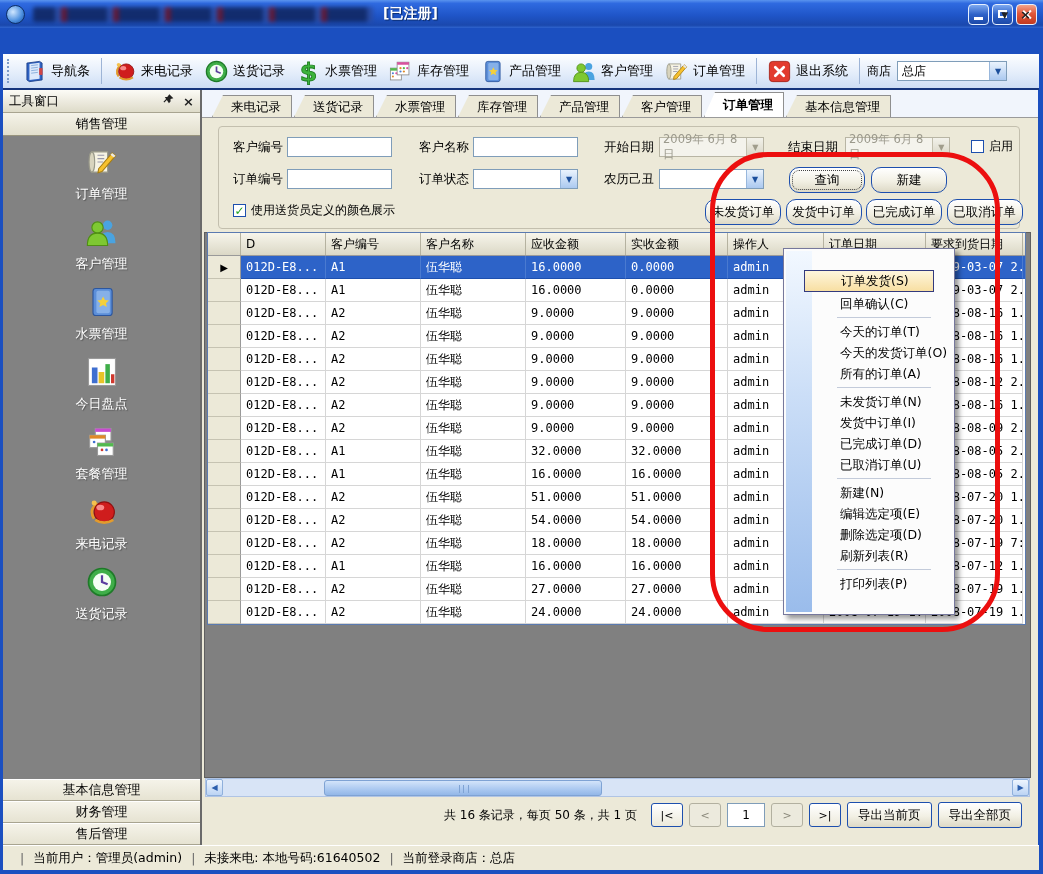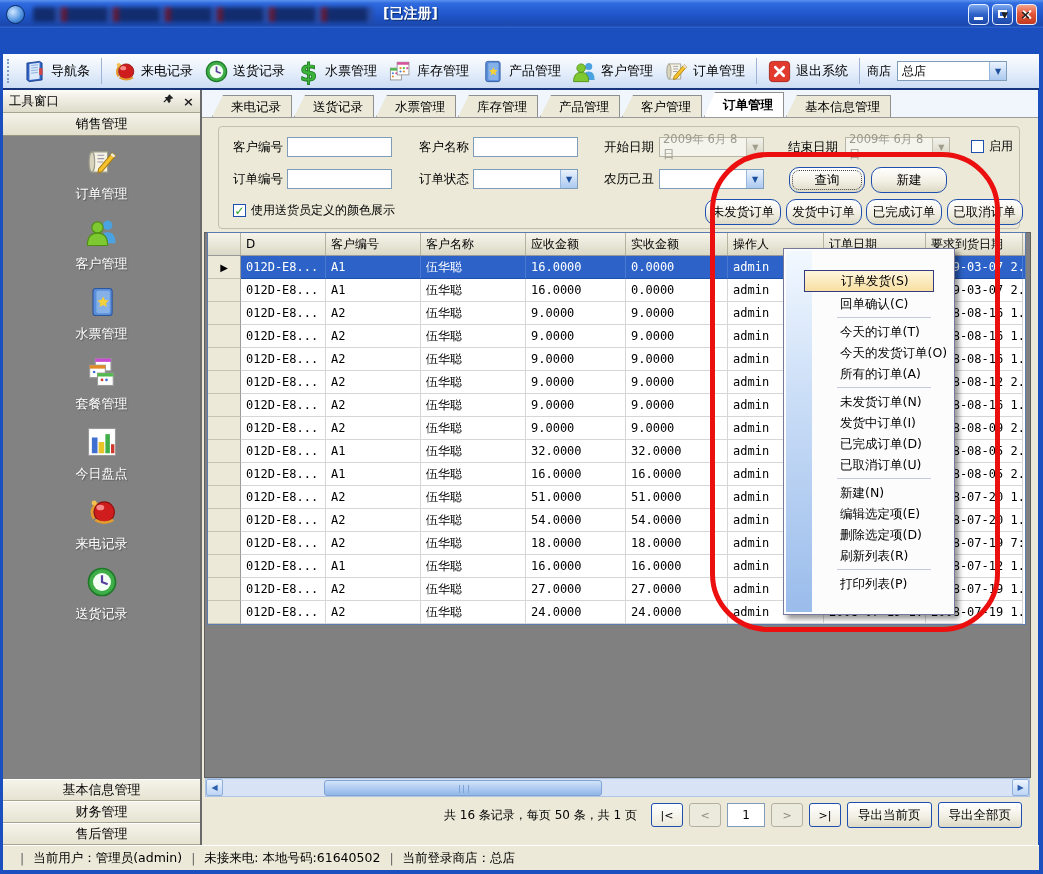--- a/index.html
+++ b/index.html
@@ -323,44 +323,44 @@
               <rect x="8" y="4" width="17" height="24" rx="2.5" fill="#5c8fd9" stroke="#2c569e"></rect>
               <rect x="11" y="6" width="12" height="20" rx="1.5" fill="#86b0e8"></rect>
               <path d="M17 11 l1.6 3.2 3.6 0.4 -2.7 2.4 0.8 3.5 -3.3 -1.9 -3.3 1.9 0.8 -3.5 -2.7 -2.4 3.6 -0.4 z" fill="#f4d03a"></path>
             </svg>
           </span>
           <div class="lb">水票管理</div>
         </div>
         <div class="sb-item">
           <span class="ic">
             <svg viewBox="0 0 32 32">
+              <rect x="4" y="4" width="24" height="24" fill="#fff" stroke="#999"></rect>
+              <rect x="7" y="12" width="5" height="14" fill="#3f6fd0"></rect>
+              <rect x="13" y="16" width="5" height="10" fill="#e8c428"></rect>
+              <rect x="19" y="9" width="4" height="17" fill="#3fae49"></rect>
+              <rect x="24" y="18" width="3" height="8" fill="#d0382e"></rect>
+            </svg>
+          </span>
+          <div class="lb">今日盘点</div>
+        </div>
+        <div class="sb-item">
+          <span class="ic">
+            <svg viewBox="0 0 32 32">
               <rect x="10" y="4" width="14" height="11" fill="#fff" stroke="#999"></rect>
               <rect x="10" y="4" width="14" height="3" fill="#c84ad0"></rect>
               <rect x="5" y="10" width="14" height="11" fill="#fff" stroke="#999"></rect>
               <rect x="5" y="10" width="14" height="3" fill="#e08a28"></rect>
               <rect x="12" y="17" width="14" height="11" fill="#fff" stroke="#999"></rect>
               <rect x="12" y="17" width="14" height="3" fill="#52b94e"></rect>
               <circle cx="16" cy="23" r="1.2" fill="#d0382e"></circle>
               <circle cx="20" cy="23" r="1.2" fill="#3f6fd0"></circle>
               <circle cx="9" cy="16" r="1.2" fill="#3f6fd0"></circle>
             </svg>
           </span>
           <div class="lb">套餐管理</div>
-        </div>
-        <div class="sb-item">
-          <span class="ic">
-            <svg viewBox="0 0 32 32">
-              <rect x="4" y="4" width="24" height="24" fill="#fff" stroke="#999"></rect>
-              <rect x="7" y="12" width="5" height="14" fill="#3f6fd0"></rect>
-              <rect x="13" y="16" width="5" height="10" fill="#e8c428"></rect>
-              <rect x="19" y="9" width="4" height="17" fill="#3fae49"></rect>
-              <rect x="24" y="18" width="3" height="8" fill="#d0382e"></rect>
-            </svg>
-          </span>
-          <div class="lb">今日盘点</div>
         </div>
         <div class="sb-item">
           <span class="ic">
             <svg viewBox="0 0 32 32">
               <path d="M9 22 Q4 14 12 8" stroke="#e39b2d" stroke-width="2.5" fill="none"></path>
               <circle cx="9" cy="8" r="2.2" fill="#f3c14f"></circle>
               <circle cx="18" cy="16" r="9" fill="#cf1d1d" stroke="#8f0f0f"></circle>
               <ellipse cx="14.5" cy="12" rx="3.5" ry="2.5" fill="#ff9c9c" opacity="0.85"></ellipse>
               <path d="M10 23 Q18 28 26 23" stroke="#e39b2d" stroke-width="2.5" fill="none"></path>
             </svg>

